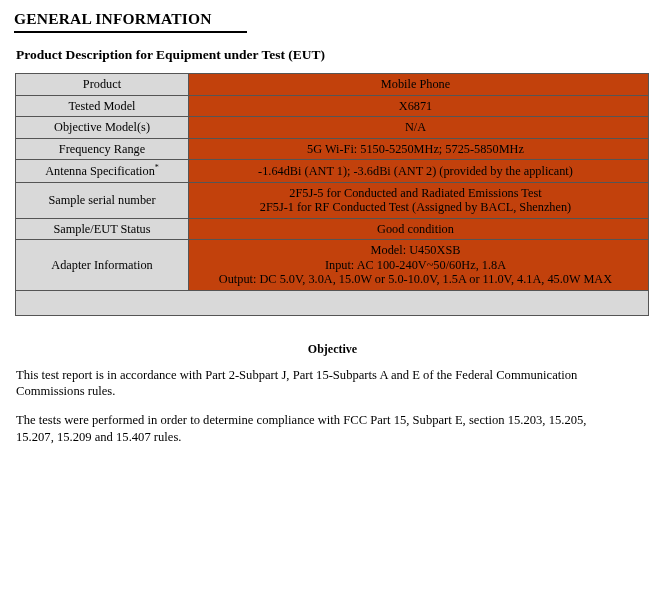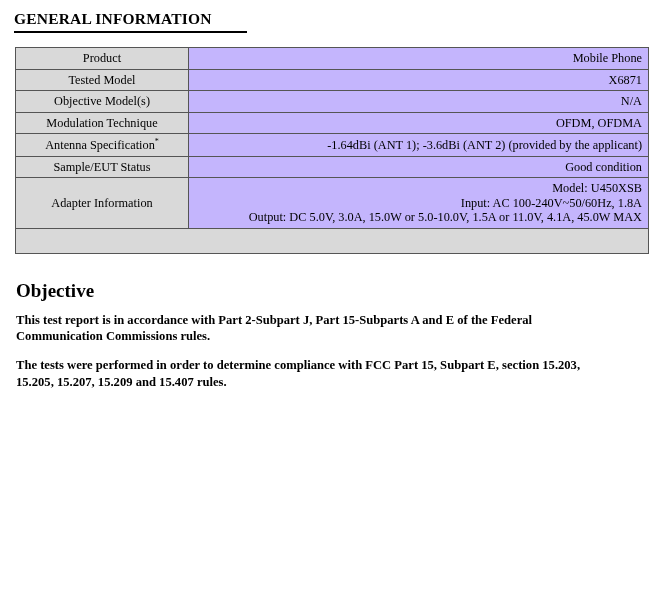--- a/index.html
+++ b/index.html
@@ -48,58 +48,59 @@
     vertical-align: middle;
     padding: 3px 6px;
     line-height: 1.18;
   }
   table.eut td.label {
     width: 160px;
     background: #d9d9d9;
     text-align: center;
   }
   table.eut td.value {
-    background: #c4b5fd;
-    text-align: right;
+    background: #c2410c;
+    text-align: center;
     padding-left: 0;
   }
   td.value .line {
     display: block;
   }
   .sup {
     font-size: 8px;
     vertical-align: super;
   }
   .spacer-row td {
     border: 1px solid #555;
     background: #d9d9d9;
     height: 18px;
     padding: 0;
   }
   .obj-heading {
-    font-size: 19px;
+    font-size: 12px;
     font-weight: bold;
     margin: 26px 0 10px 2px;
+    text-align: center;
   }
   .para {
     font-size: 12.6px;
     line-height: 1.33;
     margin: 0 0 12px 2px;
     width: 600px;
-    font-weight: bold;
   }
 </style>
 </head>
 <body>
 
 <div class="page">
 
   <div class="doc-title">GENERAL INFORMATION</div>
   <div class="title-rule"></div>
 
+  <div class="section-heading">Product Description for Equipment under Test (EUT)</div>
 
   <table class="eut">
     <tbody>
       <tr>
         <td class="label">Product</td>
         <td class="value">
           <span class="line">Mobile Phone</span>
         </td>
       </tr>
       <tr>
@@ -108,29 +109,36 @@
           <span class="line">X6871</span>
         </td>
       </tr>
       <tr>
         <td class="label">Objective Model(s)</td>
         <td class="value">
           <span class="line">N/A</span>
         </td>
       </tr>
       <tr>
-        <td class="label">Modulation Technique</td>
+        <td class="label">Frequency Range</td>
         <td class="value">
-          <span class="line">OFDM, OFDMA</span>
+          <span class="line">5G Wi-Fi: 5150-5250MHz; 5725-5850MHz</span>
         </td>
       </tr>
       <tr>
         <td class="label"><span>Antenna Specification</span><span class="sup">*</span></td>
         <td class="value">
           <span class="line">-1.64dBi (ANT 1); -3.6dBi (ANT 2)  (provided by the applicant)</span>
+        </td>
+      </tr>
+      <tr>
+        <td class="label">Sample serial number</td>
+        <td class="value">
+          <span class="line">2F5J-5 for Conducted and Radiated Emissions Test</span>
+          <span class="line">2F5J-1 for RF Conducted Test (Assigned by BACL, Shenzhen)</span>
         </td>
       </tr>
       <tr>
         <td class="label">Sample/EUT Status</td>
         <td class="value">
           <span class="line">Good condition</span>
         </td>
       </tr>
       <tr>
         <td class="label">Adapter Information</td>

